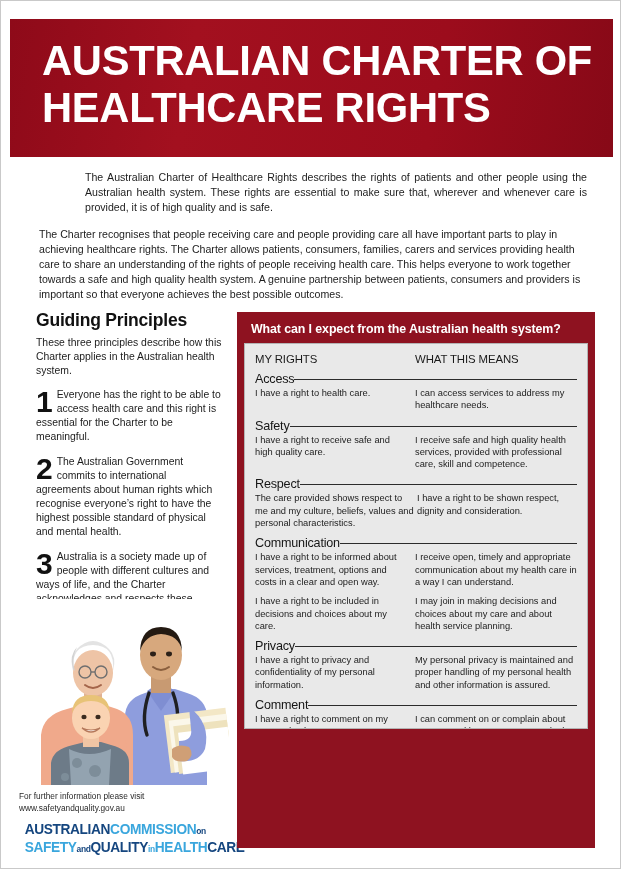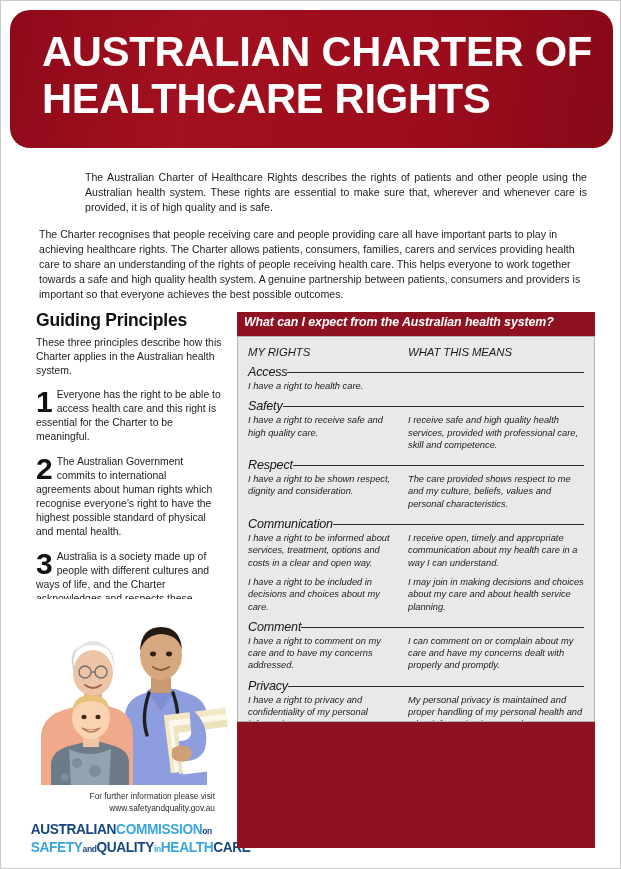--- a/index.html
+++ b/index.html
@@ -20,27 +20,26 @@
     height: 869px;
     box-sizing: border-box;
     border: 1px solid #c9c9c9;
     background: #ffffff;
   }
 
   
   .header-banner {
     position: absolute;
     left: 9px;
-    top: 9px;
+    top: 18px;
     width: 603px;
     height: 138px;
     background: #9c0c1c;
     background-image: linear-gradient(100deg, #8e0a19 0%, #a3101f 30%, #9c0c1c 70%, #870917 100%);
     overflow: hidden;
-    border-radius: 20px;
   }
   .header-title {
     position: absolute;
     left: 32px;
     top: 18px;
     right: 14px;
     color: #ffffff;
     font-family: "Liberation Sans Narrow", "Liberation Sans", sans-serif;
     font-weight: bold;
     font-size: 43px;
@@ -109,24 +108,24 @@
     position: absolute;
     left: 28px;
     top: 598px;
     width: 200px;
     height: 186px;
   }
 
   
   .footer-block {
     position: absolute;
-    left: 24px;
+    left: 18px;
     top: 790px;
     width: 190px;
-    text-align: right;
+    text-align: left;
   }
   .footer-info {
     font-size: 8.3px;
     line-height: 11.5px;
     color: #2a2a2a;
   }
   .logo {
     margin-top: 8px;
     font-family: "Liberation Sans Narrow", "Liberation Sans", sans-serif;
     font-weight: bold;
@@ -143,21 +142,21 @@
 
   
   .panel {
     position: absolute;
     left: 236px;
     top: 311px;
     width: 358px;
     height: 536px;
     background: #8e1220;
     box-sizing: border-box;
-    font-style: italic;
+    padding: 7px;
   }
   .panel-title {
     color: #ffffff;
     font-size: 12.4px;
     font-weight: bold;
     padding: 3px 2px 7px 7px;
     letter-spacing: -0.1px;
   }
   .panel-inner {
     background: #e9e9e9;
@@ -326,42 +325,43 @@
         <div class="col-head c2">WHAT THIS MEANS</div>
       </div>
 
       <div>
         <div class="section-label">
           <span class="lbl">Access</span>
           <span class="rule"></span>
         </div>
         <div class="row">
           <div class="cell c1">I have a right to health care.</div>
+          <div class="cell c2">I can access services to address my healthcare needs.</div>
         </div>
       </div>
 
       <div>
         <div class="section-label">
           <span class="lbl">Safety</span>
           <span class="rule"></span>
         </div>
         <div class="row">
           <div class="cell c1">I have a right to receive safe and high quality care.</div>
           <div class="cell c2">I receive safe and high quality health services, provided with professional care, skill and competence.</div>
         </div>
       </div>
 
       <div>
         <div class="section-label">
           <span class="lbl">Respect</span>
           <span class="rule"></span>
         </div>
         <div class="row">
+          <div class="cell c2">The care provided shows respect to me and my culture, beliefs, values and personal characteristics.</div>
           <div class="cell c1">I have a right to be shown respect, dignity and consideration.</div>
-          <div class="cell c2">The care provided shows respect to me and my culture, beliefs, values and personal characteristics.</div>
         </div>
       </div>
 
       <div>
         <div class="section-label">
           <span class="lbl">Communication</span>
           <span class="rule"></span>
         </div>
         <div class="row">
           <div class="cell c1">I have a right to be informed about services, treatment, options and costs in a clear and open way.</div>
@@ -371,36 +371,36 @@
 
       <div>
         <div class="row">
           <div class="cell c1">I have a right to be included in decisions and choices about my care.</div>
           <div class="cell c2">I may join in making decisions and choices about my care and about health service planning.</div>
         </div>
       </div>
 
       <div>
         <div class="section-label">
+          <span class="lbl">Privacy</span>
+          <span class="rule"></span>
+        </div>
+        <div class="row">
+          <div class="cell c1">I have a right to privacy and confidentiality of my personal information.</div>
+          <div class="cell c2">My personal privacy is maintained and proper handling of my personal health and other information is assured.</div>
+        </div>
+      </div>
+
+      <div>
+        <div class="section-label">
           <span class="lbl">Comment</span>
           <span class="rule"></span>
         </div>
         <div class="row">
           <div class="cell c1">I have a right to comment on my care and to have my concerns addressed.</div>
           <div class="cell c2">I can comment on or complain about my care and have my concerns dealt with properly and promptly.</div>
         </div>
       </div>
 
-      <div>
-        <div class="section-label">
-          <span class="lbl">Privacy</span>
-          <span class="rule"></span>
-        </div>
-        <div class="row">
-          <div class="cell c1">I have a right to privacy and confidentiality of my personal information.</div>
-          <div class="cell c2">My personal privacy is maintained and proper handling of my personal health and other information is assured.</div>
-        </div>
-      </div>
-
     </div>
   </div>
 
 </div>
 
 </body></html>

